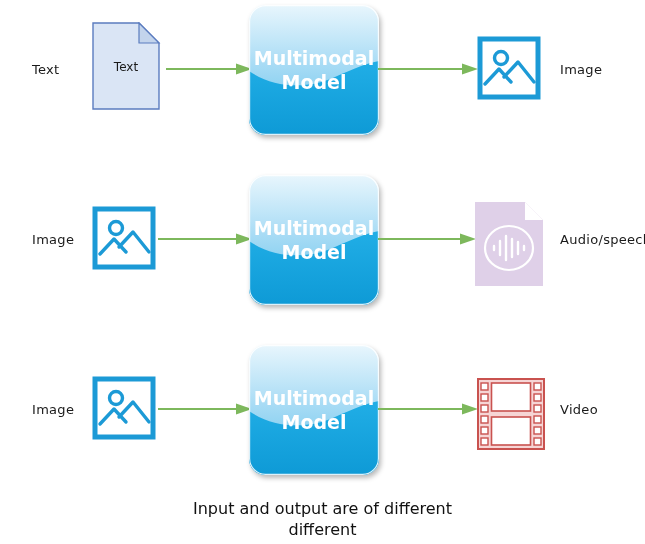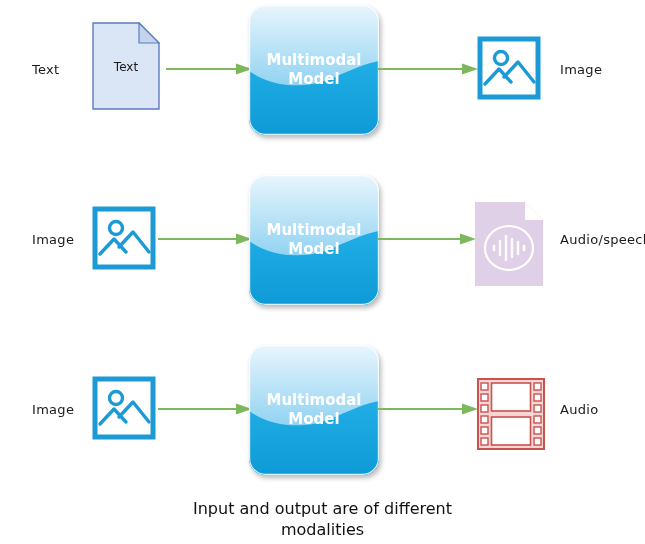--- a/index.html
+++ b/index.html
@@ -110,21 +110,21 @@
     left: 0;
     top: 0;
     width: 130px;
     height: 130px;
     display: flex;
     flex-direction: column;
     align-items: center;
     justify-content: center;
     color: #ffffff;
     font-family: "DejaVu Sans", sans-serif;
-    font-size: 15px;
+    font-size: 19px;
     font-weight: 700;
     line-height: 1.28;
     z-index: 3;
   }
   .model-text span { display: block; }
 
   
   .arrow {
     position: absolute;
     height: 14px;
@@ -349,21 +349,21 @@
           <rect x="57" y="5" width="7" height="7"></rect>
           <rect x="57" y="16" width="7" height="7"></rect>
           <rect x="57" y="27" width="7" height="7"></rect>
           <rect x="57" y="38" width="7" height="7"></rect>
           <rect x="57" y="49" width="7" height="7"></rect>
           <rect x="57" y="60" width="7" height="7"></rect>
         </g>
       </svg>
     </div>
 
-    <div class="side-label label-out">Audio</div>
+    <div class="side-label label-out">Video</div>
   </div>
 
   <div class="caption">
     <span>Input and output are of different</span>
-    <span>modalities</span>
+    <span>different</span>
   </div>
 
 </div>
 
 </body></html>

